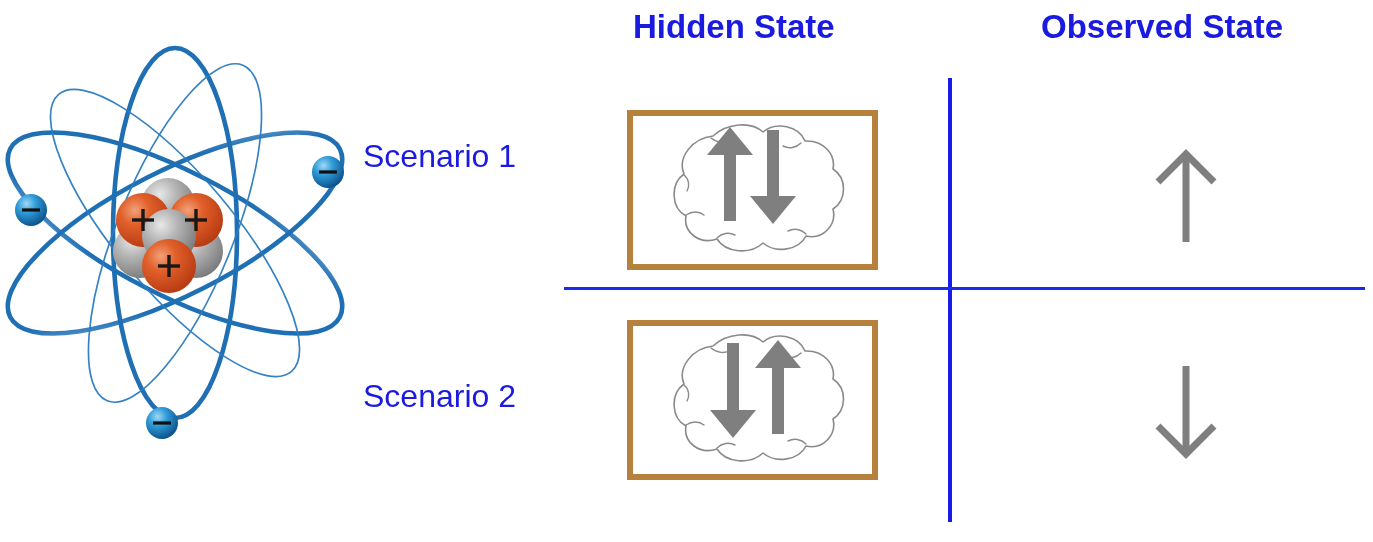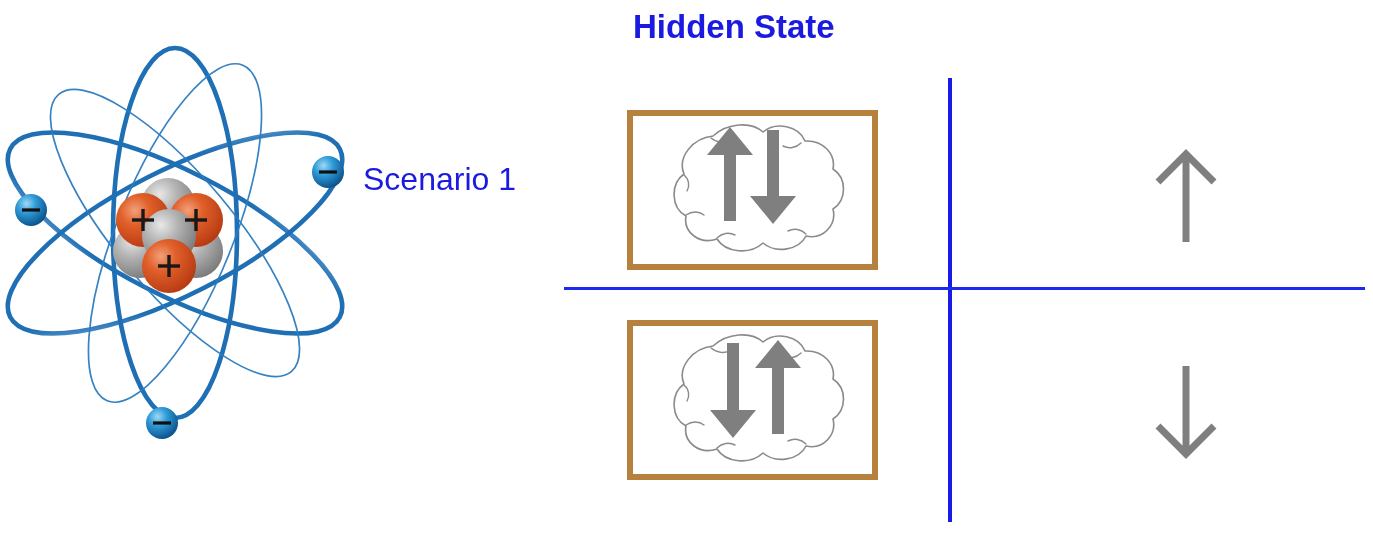--- a/index.html
+++ b/index.html
@@ -50,21 +50,21 @@
     font-weight: bold;
   }
   #observed-state-title {
     left: 1041px;
     top: 8px;
     font-size: 33px;
     font-weight: bold;
   }
   #scenario-1-label {
     left: 363px;
-    top: 161px;
+    top: 138px;
     font-size: 32px;
     font-weight: normal;
   }
   #scenario-2-label {
     left: 363px;
     top: 378px;
     font-size: 32px;
     font-weight: normal;
   }
 
@@ -184,23 +184,25 @@
 
         <circle cx="162" cy="415" r="16" fill="url(#gradElectron)"></circle>
         <line x1="153" y1="415" x2="171" y2="415" stroke="#101010" stroke-width="3.2"></line>
       </g>
     </svg>
   </div>
 
   <div class="label-blue" id="hidden-state-title">Hidden State</div>
 
 
+  <div class="label-blue" id="observed-state-title">Observed State</div>
 
   <div class="label-blue" id="scenario-1-label">Scenario 1</div>
 
+  <div class="label-blue" id="scenario-2-label">Scenario 2</div>
 
   <div id="axis-vertical"></div>
   <div id="axis-horizontal"></div>
 
   <div class="hidden-box" id="hidden-box-1">
     <svg class="box-inner" viewBox="0 0 239 148" width="239" height="148">
 
       <path fill="#ffffff" stroke="#8A8A8A" stroke-width="1.6" stroke-linejoin="round" d="M80,20
                C94,7 118,5 130,16
                C143,5 166,10 172,25

